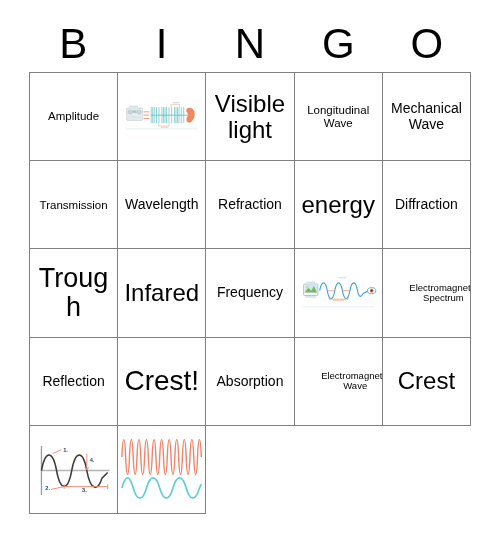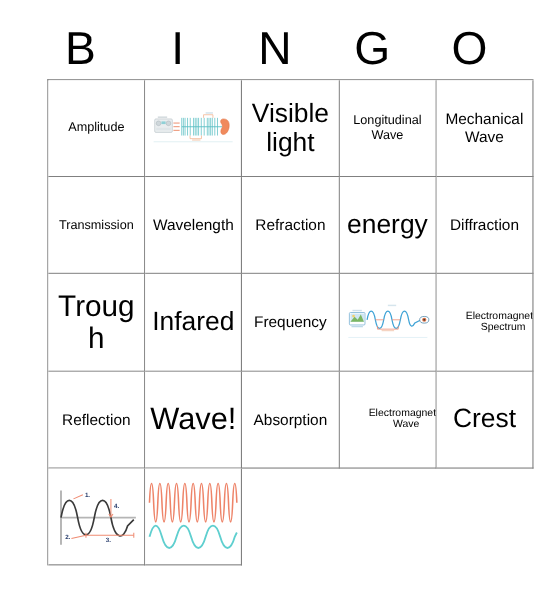--- a/index.html
+++ b/index.html
@@ -35,21 +35,21 @@
     justify-content: center;
     font-size: 42px;
     line-height: 1;
     font-weight: normal;
     letter-spacing: 0px;
     color: #000;
   }
   
   .grid {
     position: absolute;
-    left: 43px;
+    left: 29px;
     top: 72px;
     width: 442px;
     height: 442px;
     display: grid;
     grid-template-columns: repeat(5, 1fr);
     grid-template-rows: repeat(5, 1fr);
     border-top: 1px solid #808080;
     border-left: 1px solid #808080;
     box-sizing: border-box;
   }
@@ -229,21 +229,21 @@
       </span>
     </div>
 
     <div class="cell">
       <span class="cell-text sz-xs">Electromagnetic Spectrum</span>
     </div>
     <div class="cell">
       <span class="cell-text sz-md">Reflection</span>
     </div>
     <div class="cell">
-      <span class="cell-text sz-free">Wave!</span>
+      <span class="cell-text sz-free">Crest!</span>
     </div>
     <div class="cell">
       <span class="cell-text sz-md">Absorption</span>
     </div>
 
     <div class="cell">
       <span class="cell-text sz-xs">Electromagnetic Wave</span>
     </div>
     <div class="cell">
       <span class="cell-text sz-xl">Crest</span>

